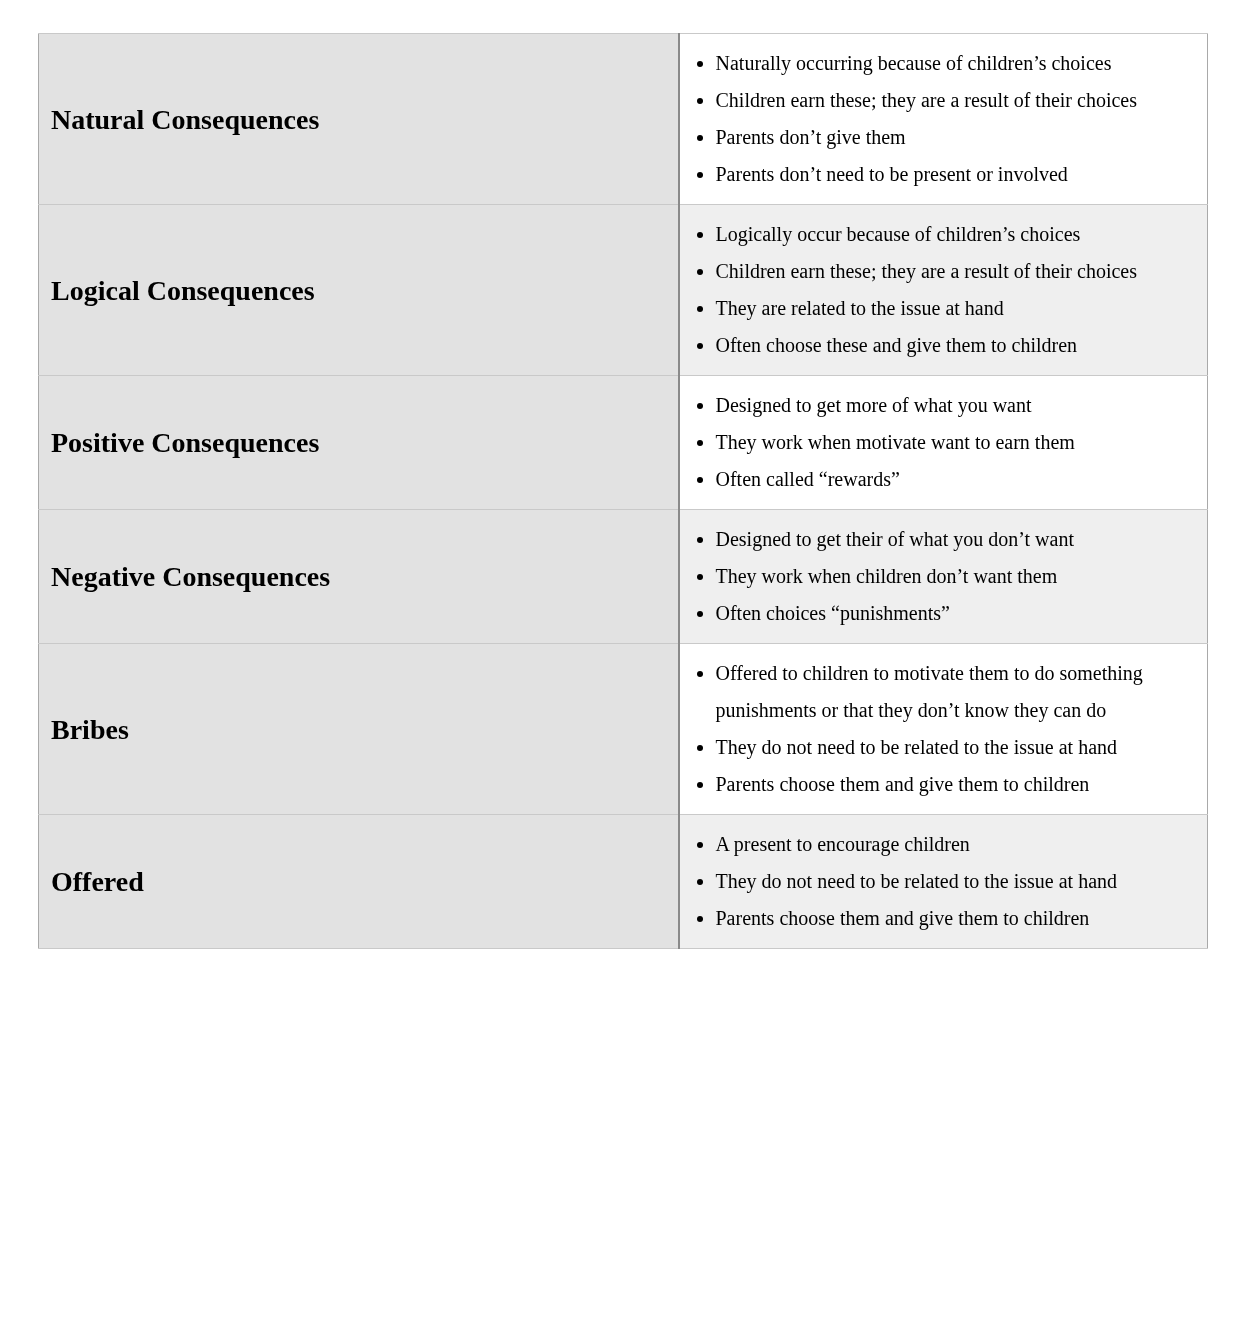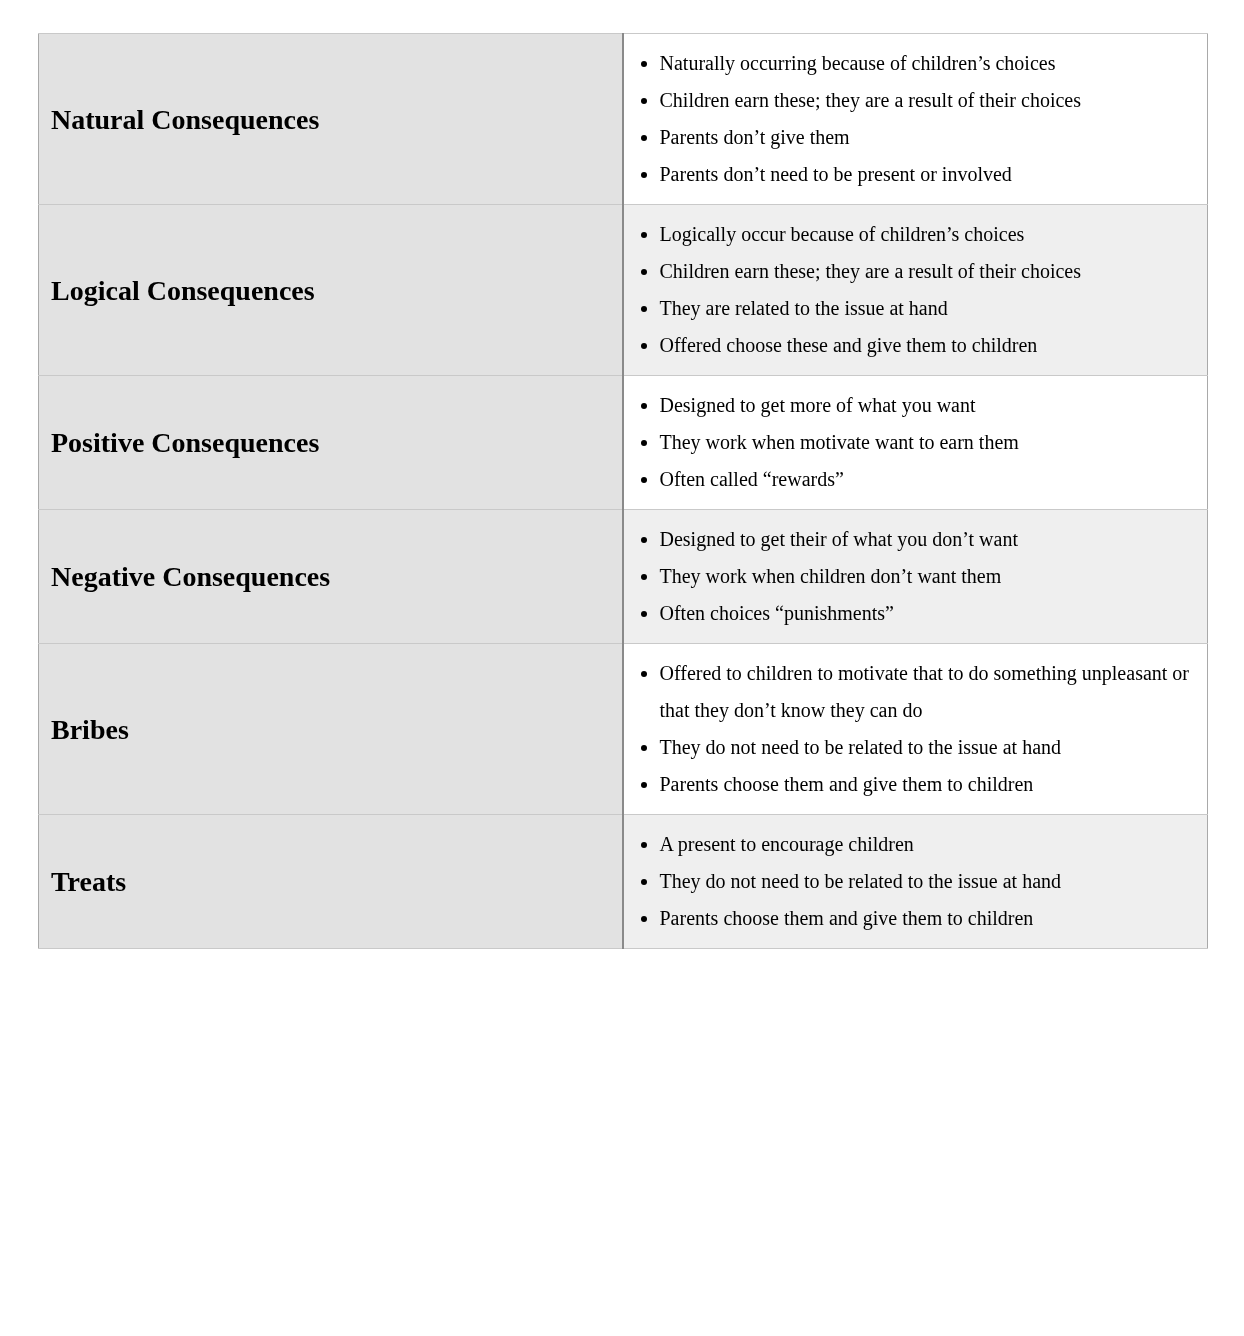--- a/index.html
+++ b/index.html
@@ -29,21 +29,21 @@
     border-collapse: collapse;
     table-layout: fixed;
     width: 1170px;
     border: 1px solid var(--outer-border);
   }
   td {
     border-top: 1px solid var(--row-border);
     border-bottom: 1px solid var(--row-border);
   }
   td.term-cell {
-    width: 584px;
+    width: 640px;
     background: var(--term-cell-bg);
     vertical-align: middle;
     padding: 11px 14px 11px 12px;
     border-right: 2px solid var(--column-divider);
   }
   td.term-cell .term {
     font-weight: bold;
     font-size: 28px;
     line-height: 1.25;
   }
@@ -87,21 +87,21 @@
   </tr>
         <tr>
     <td class="term-cell">
       <span class="term">Logical Consequences</span>
     </td>
     <td class="details-cell">
       <ul class="bullets">
               <li>Logically occur because of children’s choices</li>
               <li>Children earn these; they are a result of their choices</li>
               <li>They are related to the issue at hand</li>
-              <li>Offered choose these and give them to children</li>
+              <li>Often choose these and give them to children</li>
             </ul>
     </td>
   </tr>
         <tr>
     <td class="term-cell">
       <span class="term">Positive Consequences</span>
     </td>
     <td class="details-cell">
       <ul class="bullets">
               <li>Designed to get more of what you want</li>
@@ -121,29 +121,29 @@
               <li>Often choices “punishments”</li>
             </ul>
     </td>
   </tr>
         <tr>
     <td class="term-cell">
       <span class="term">Bribes</span>
     </td>
     <td class="details-cell">
       <ul class="bullets">
-              <li>Offered to children to motivate that to do something unpleasant or that they don’t know they can do</li>
+              <li>Offered to children to motivate them to do something punishments or that they don’t know they can do</li>
               <li>They do not need to be related to the issue at hand</li>
               <li>Parents choose them and give them to children</li>
             </ul>
     </td>
   </tr>
         <tr>
     <td class="term-cell">
-      <span class="term">Treats</span>
+      <span class="term">Offered</span>
     </td>
     <td class="details-cell">
       <ul class="bullets">
               <li>A present to encourage children</li>
               <li>They do not need to be related to the issue at hand</li>
               <li>Parents choose them and give them to children</li>
             </ul>
     </td>
   </tr>
       </tbody>

